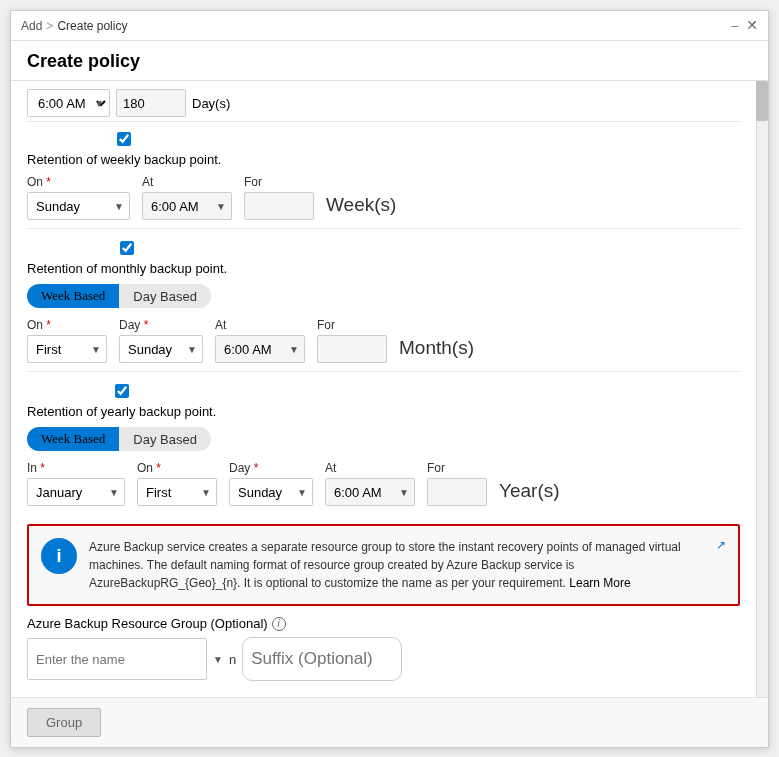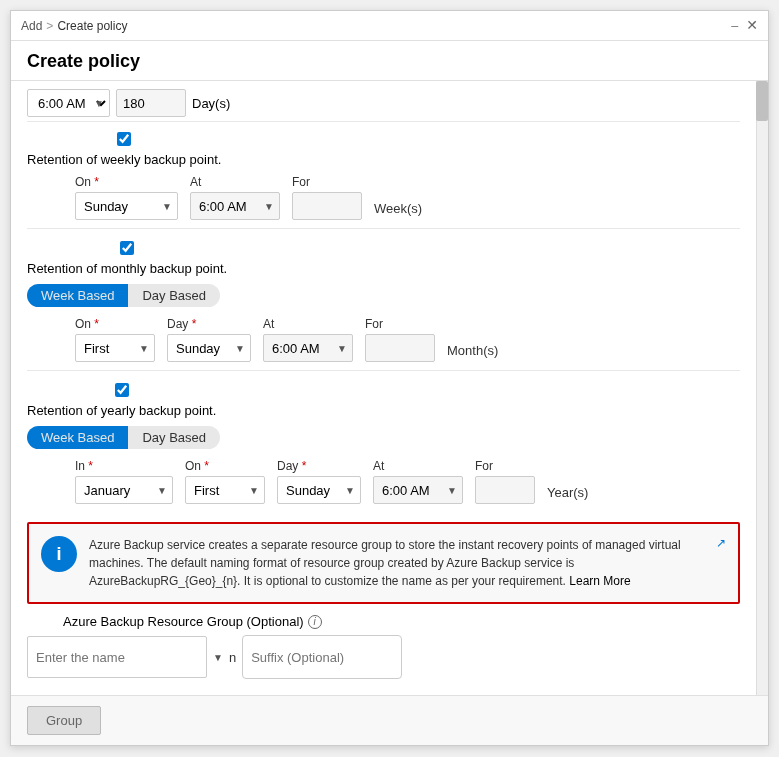--- a/index.html
+++ b/index.html
@@ -128,21 +128,20 @@
     .checkbox-label input[type="checkbox"] {
       width: 14px;
       height: 14px;
       accent-color: #0078d4;
     }
     .row-controls {
       display: flex;
       align-items: center;
       gap: 12px;
       flex-wrap: wrap;
-      margin-left: 48px;
     }
     .field-group {
       display: flex;
       flex-direction: column;
       gap: 3px;
     }
     .field-label {
       font-size: 12px;
       color: #333;
     }
@@ -169,41 +168,42 @@
     .dropdown-arrow {
       position: absolute;
       right: 6px;
       top: 50%;
       transform: translateY(-50%);
       pointer-events: none;
       font-size: 10px;
       color: #555;
     }
     .unit-label {
-      font-size: 13px;
+      font-size: 19px;
       color: #333;
       align-self: flex-end;
       padding-bottom: 4px;
     }
     .toggle-group {
       display: flex;
       border-radius: 14px;
       overflow: hidden;
       margin-bottom: 10px;
       width: fit-content;
     }
     .toggle-btn {
       padding: 4px 14px;
       font-size: 13px;
       border: none;
       cursor: pointer;
     }
     .toggle-btn.active {
       background: #0078d4;
-      color: #e5e5e5;
+      color: #000000;
+      font-family: Liberation Serif, serif;
     }
     .toggle-btn.inactive {
       background: #e8e8e8;
       color: #333;
     }
     .info-box {
       border: 2px solid #cc0000;
       background: #f8f8f8;
       border-radius: 2px;
       padding: 12px;
@@ -243,21 +243,20 @@
     .resource-group-section {
       margin-top: 6px;
     }
     .rg-label {
       font-size: 13px;
       font-weight: 500;
       margin-bottom: 6px;
       display: flex;
       align-items: center;
       gap: 4px;
-      margin-left: 36px;
     }
     .rg-inputs {
       display: flex;
       align-items: center;
       gap: 6px;
     }
     .rg-name-input {
       border: 1px solid #ccc;
       background: #fff;
       padding: 20px 8px;
@@ -271,22 +270,22 @@
       color: #555;
     }
     .rg-connector {
       font-size: 13px;
       color: #333;
     }
     .rg-suffix-input {
       border: 1px solid #ccc;
       background: #fff;
       padding: 4px 8px;
-      font-size: 13px;
-      border-radius: 4px;
+      font-size: 17px;
+      border-radius: 10px;
       height: 44px;
       width: 160px;
     }
     .footer {
       padding: 10px 16px;
       border-top: 1px solid #e0e0e0;
       background: #f8f8f8;
     }
     .create-btn {
       background: #e0e0e0;

